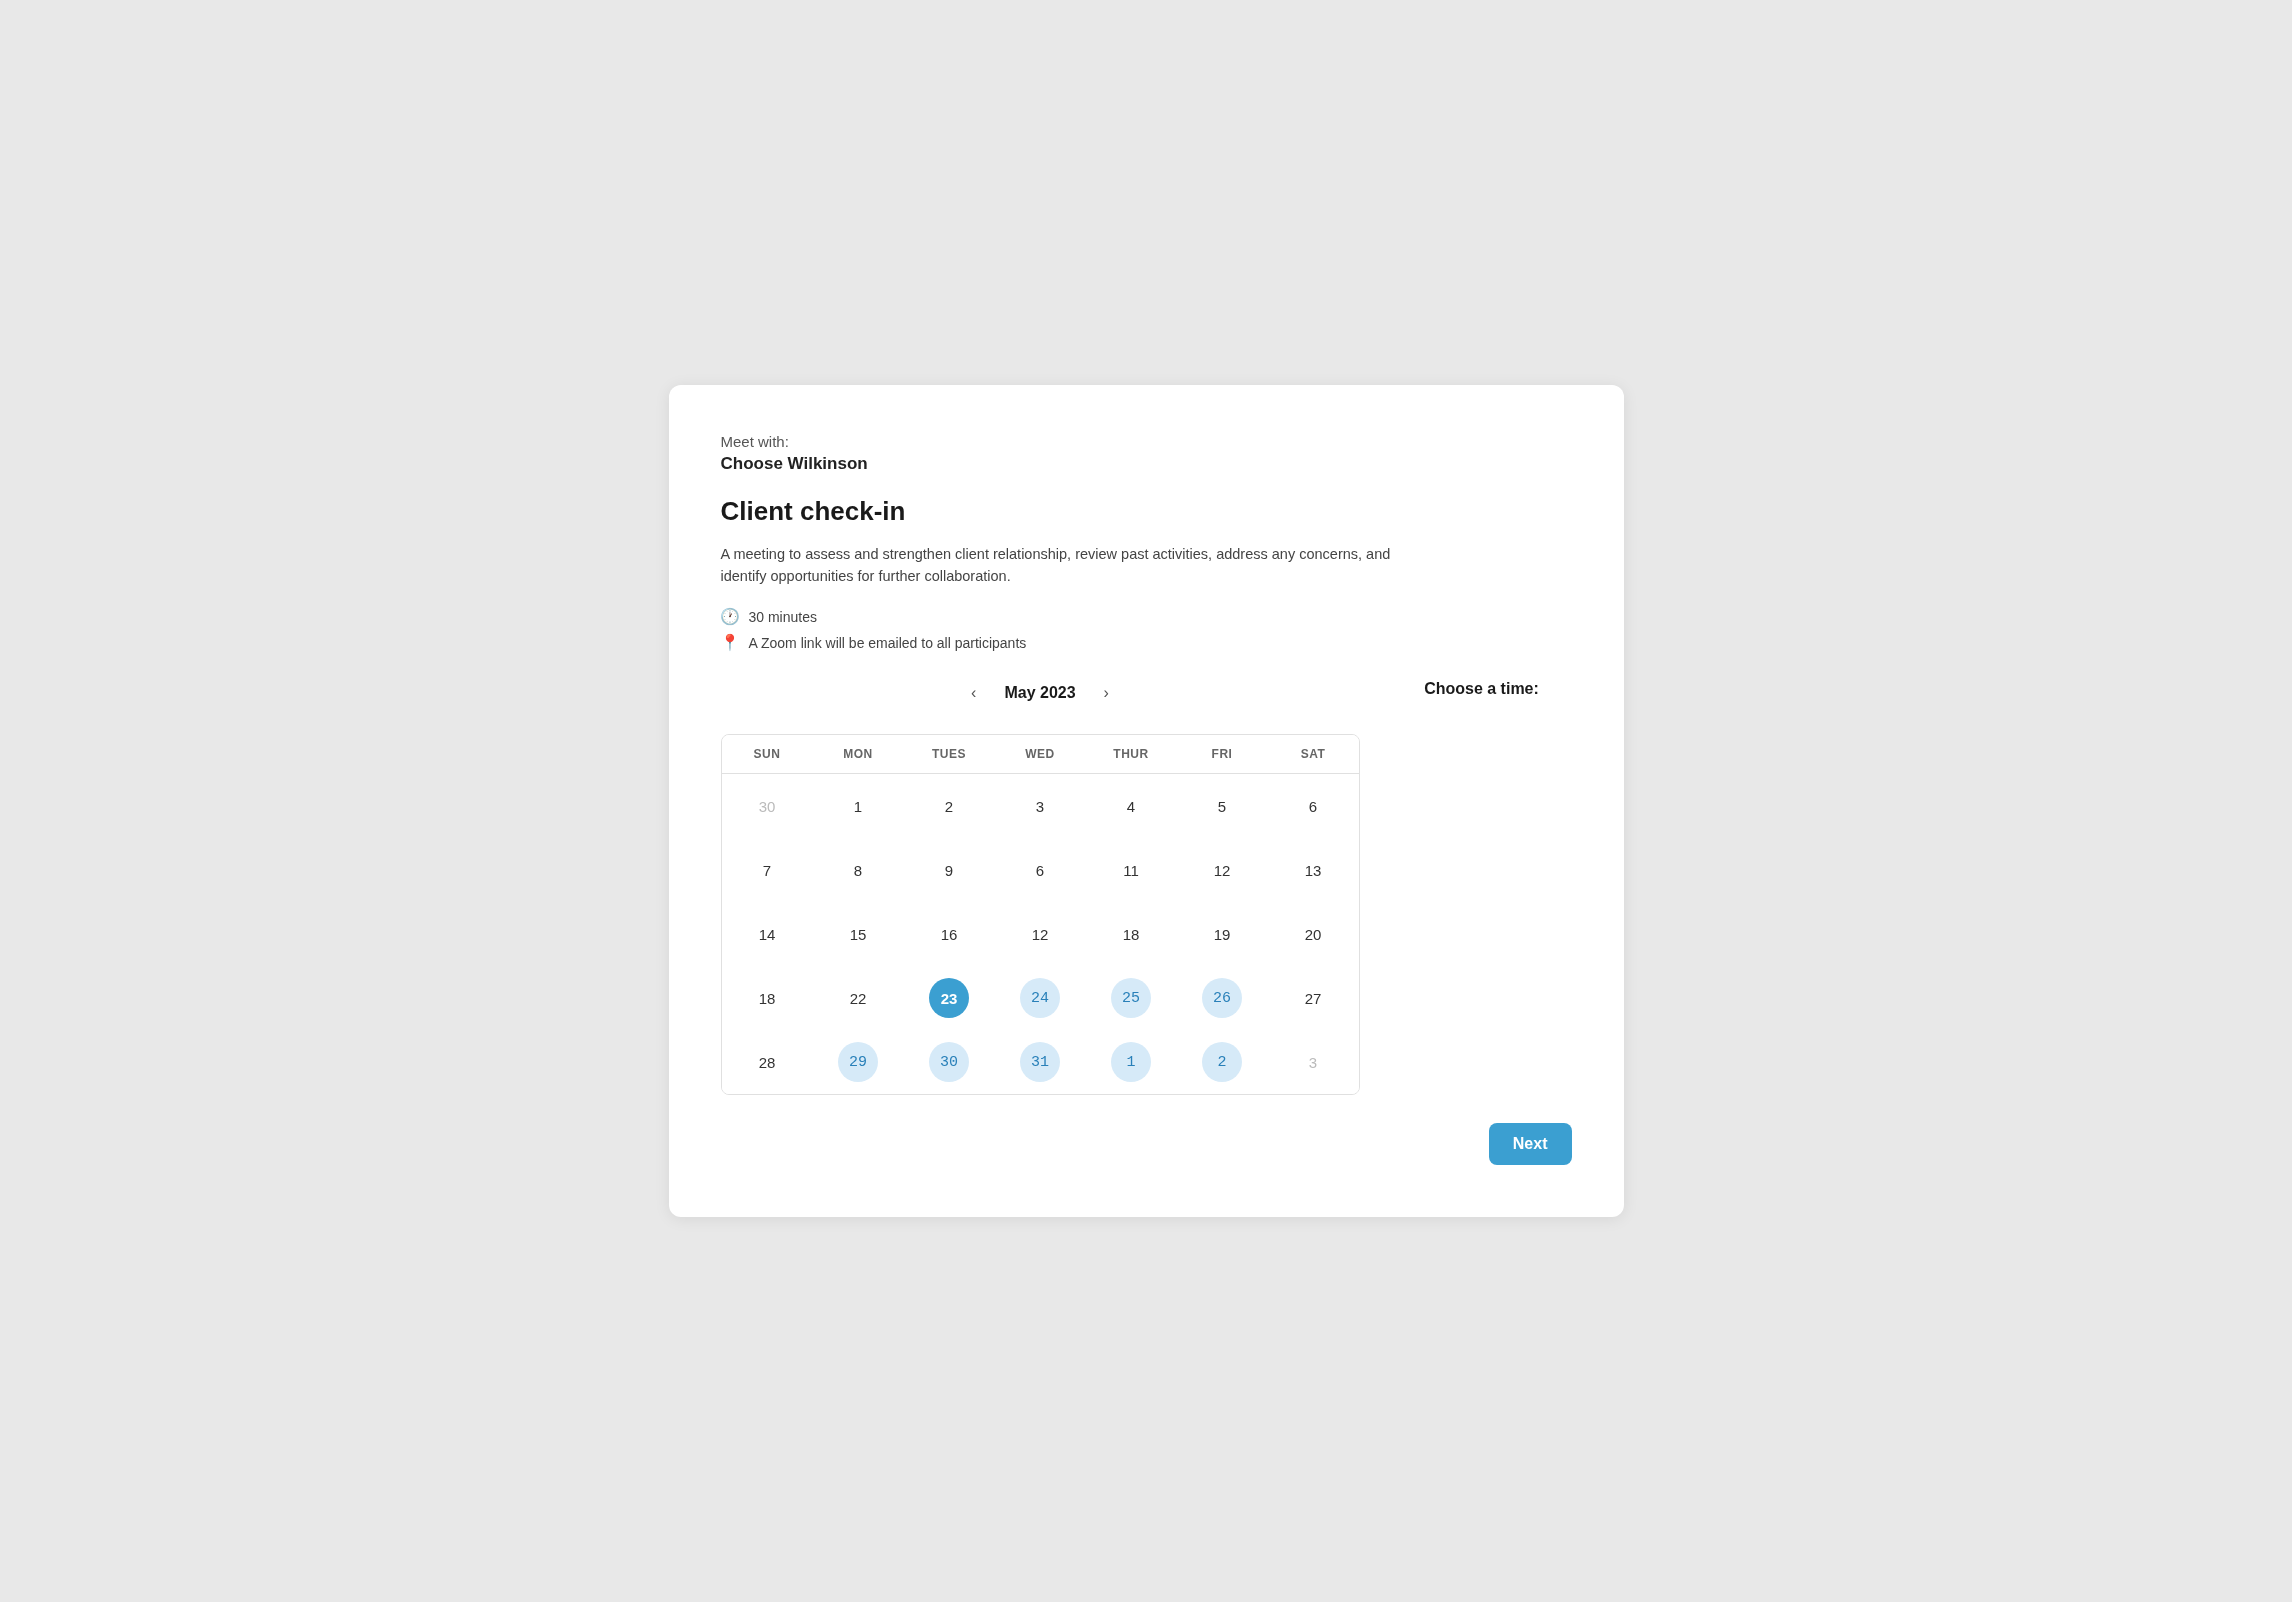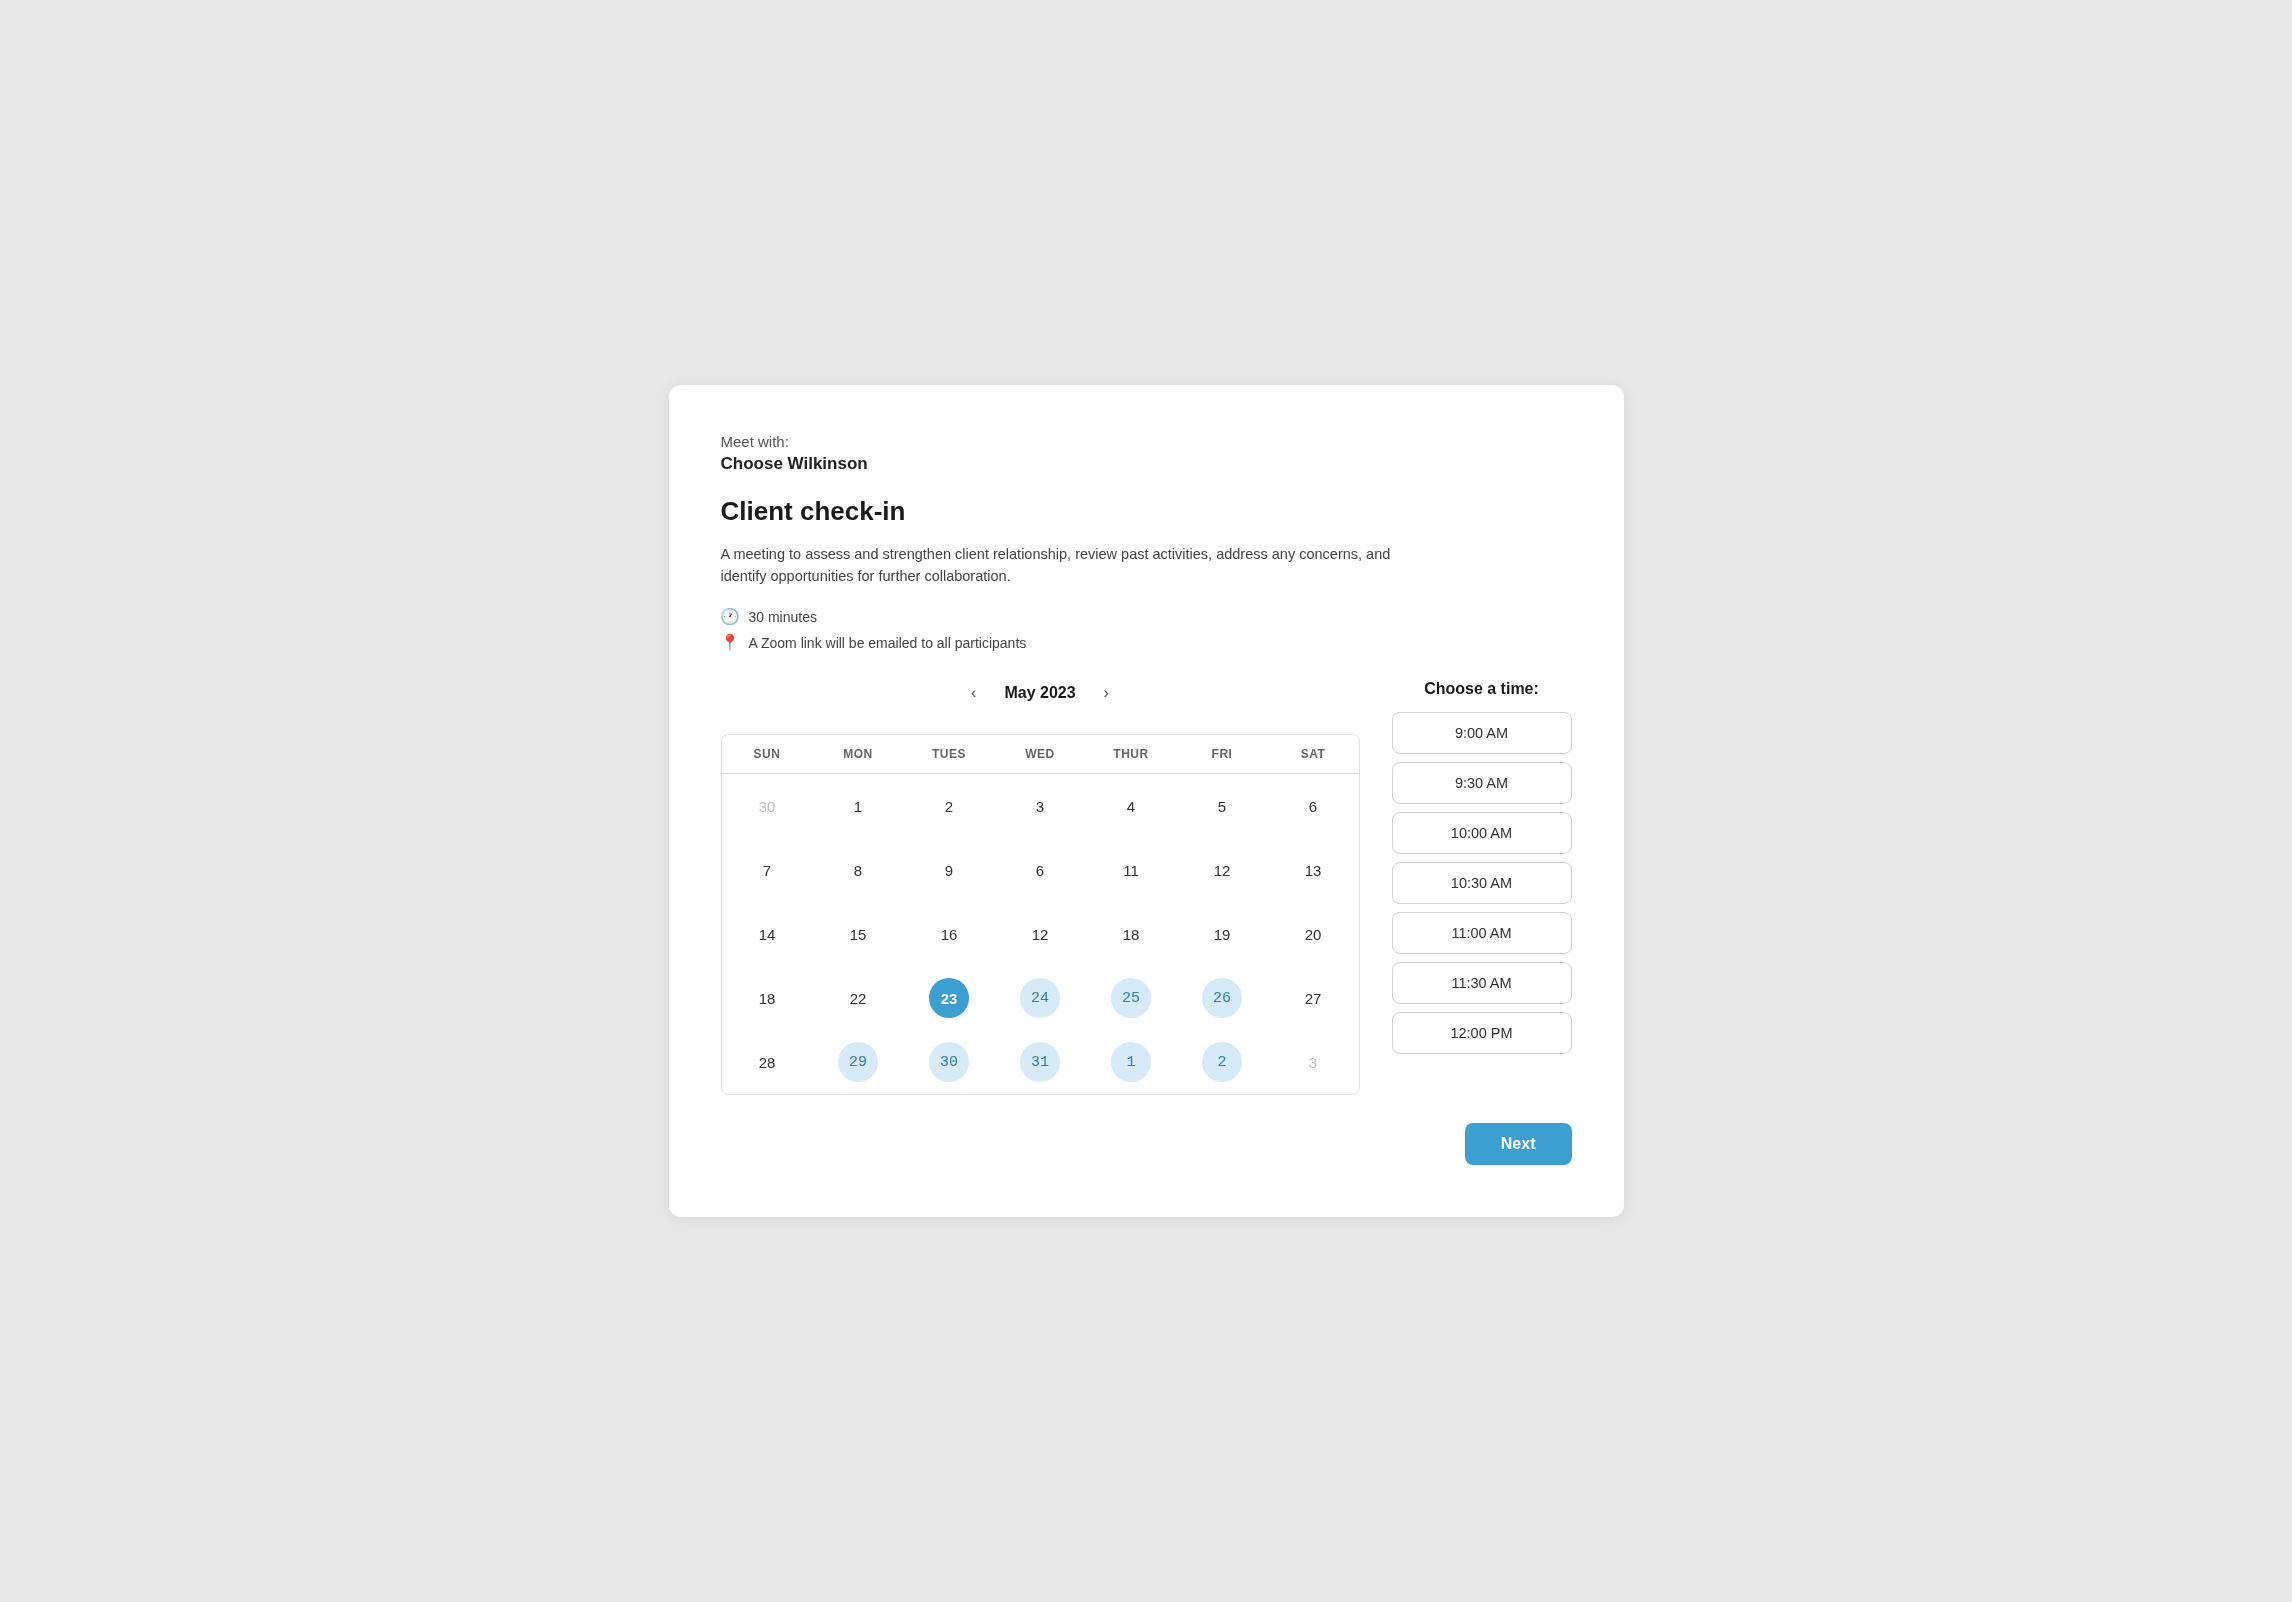--- a/index.html
+++ b/index.html
@@ -176,21 +176,21 @@
     .footer {
       display: flex;
       justify-content: flex-end;
       margin-top: 28px;
     }
     .next-btn {
       background: #3b9fd1;
       color: #fff;
       border: none;
       border-radius: 8px;
-      padding: 12px 36px;
+      padding: 12px 24px;
       font-size: 16px;
       font-weight: 600;
       cursor: pointer;
     }
   </style>
 </head>
 <body>
 
 <div class="card">
   <div class="meet-with-label">Meet with:</div>
@@ -328,28 +328,19 @@
             </div>
             <div class="cal-day other-month">
               <div class="cal-day-inner">3</div>
             </div>
           </div>
       </div>
     </div>
 
     <div class="time-section">
       <div class="time-title">Choose a time:</div>
-      <div class="time-slots">
-      <button class="time-slot">9:00 AM</button>
-          <button class="time-slot">9:30 AM</button>
-          <button class="time-slot">10:00 AM</button>
-          <button class="time-slot">10:30 AM</button>
-          <button class="time-slot">11:00 AM</button>
-          <button class="time-slot">11:30 AM</button>
-          <button class="time-slot">12:00 PM</button>
-        </div>
     </div>
   </div>
 
   <div class="footer">
     <button class="next-btn">Next</button>
   </div>
 </div>
 
 </body></html>

